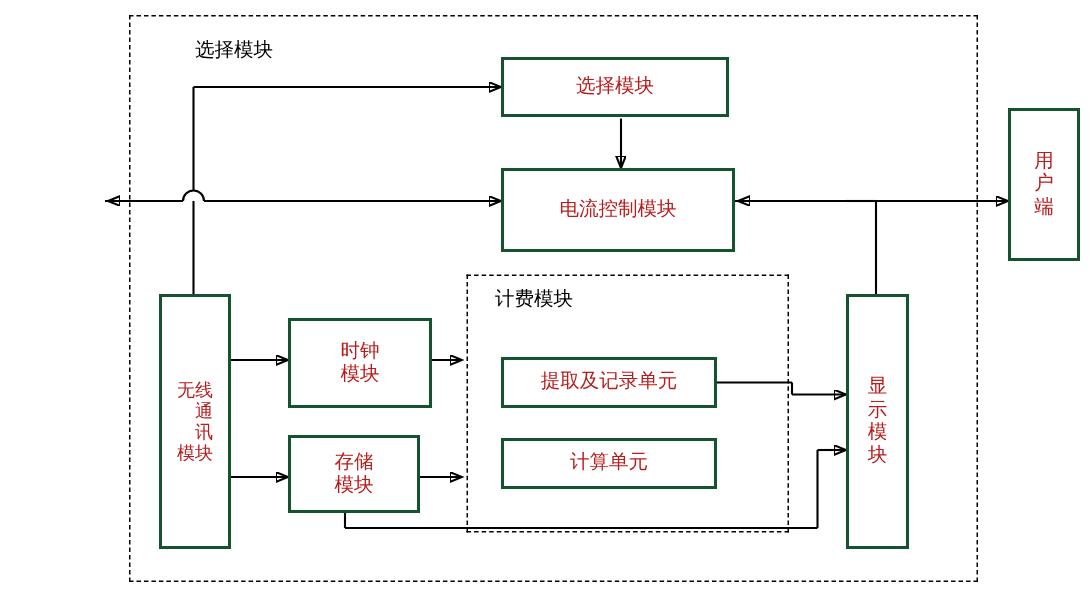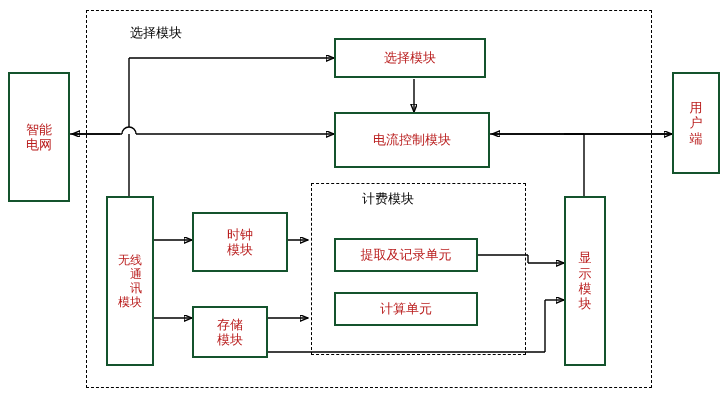--- a/index.html
+++ b/index.html
@@ -69,21 +69,21 @@
 </head>
 <body>
 
 <div id="canvas">
 
   <div class="dashdot" style="left:86px; top:10px; width:566px; height:378px;"></div>
 
   <div class="label" style="left:130px; top:24px;">选择模块</div>
 
   <div class="dashbox" style="left:311px; top:183px; width:215px; height:172px;"></div>
-  <div class="label" style="left:330px; top:190px;margin-left:32px;">计费模块</div>
+  <div class="label" style="left:330px; top:190px;">计费模块</div>
 
   <svg class="wires" viewBox="0 0 728 401">
     <defs>
       <marker id="arrow" markerWidth="9" markerHeight="9" refX="8" refY="3.2" orient="auto" markerUnits="userSpaceOnUse">
         <path d="M0,0 L8,3.2 L0,6.4 z" fill="#000000" stroke="none"></path>
       </marker>
     </defs>
 
     <line x1="70" y1="134" x2="122" y2="134"></line>
 
@@ -114,40 +114,38 @@
 
     <line x1="230" y1="341" x2="230" y2="352"></line>
     <line x1="230" y1="352" x2="545" y2="352"></line>
     <line x1="545" y1="352" x2="545" y2="300"></line>
     <line x1="545" y1="300" x2="564" y2="300" marker-end="url(#arrow)"></line>
 
     <line x1="564" y1="134" x2="584" y2="134"></line>
     <line x1="584" y1="134" x2="584" y2="196"></line>
   </svg>
 
-  <div class="box" style="left:8px; top:72px; width:62px; height:130px;">智能
-电网</div>
 
   <div class="box" style="left:672px; top:72px; width:48px; height:102px;">用
 户
 端</div>
 
   <div class="box" style="left:334px; top:38px; width:152px; height:40px;">选择模块</div>
 
   <div class="box" style="left:334px; top:112px; width:156px; height:56px;">电流控制模块</div>
 
   <div class="box" style="left:106px; top:196px; width:48px; height:170px; font-size:12px;">无线
 通
 讯
 模块</div>
 
   <div class="box" style="left:192px; top:212px; width:96px; height:60px;">时钟
 模块</div>
 
-  <div class="box" style="left:192px; top:290px; width:76px; height:52px;margin-top:16px;">存储
+  <div class="box" style="left:192px; top:290px; width:88px; height:52px;">存储
 模块</div>
 
   <div class="box" style="left:334px; top:292px; width:144px; height:34px;">计算单元</div>
 
   <div class="box" style="left:334px; top:238px; width:144px; height:34px;">提取及记录单元</div>
 
   <div class="box" style="left:564px; top:196px; width:42px; height:170px;">显
 示
 模
 块</div>

